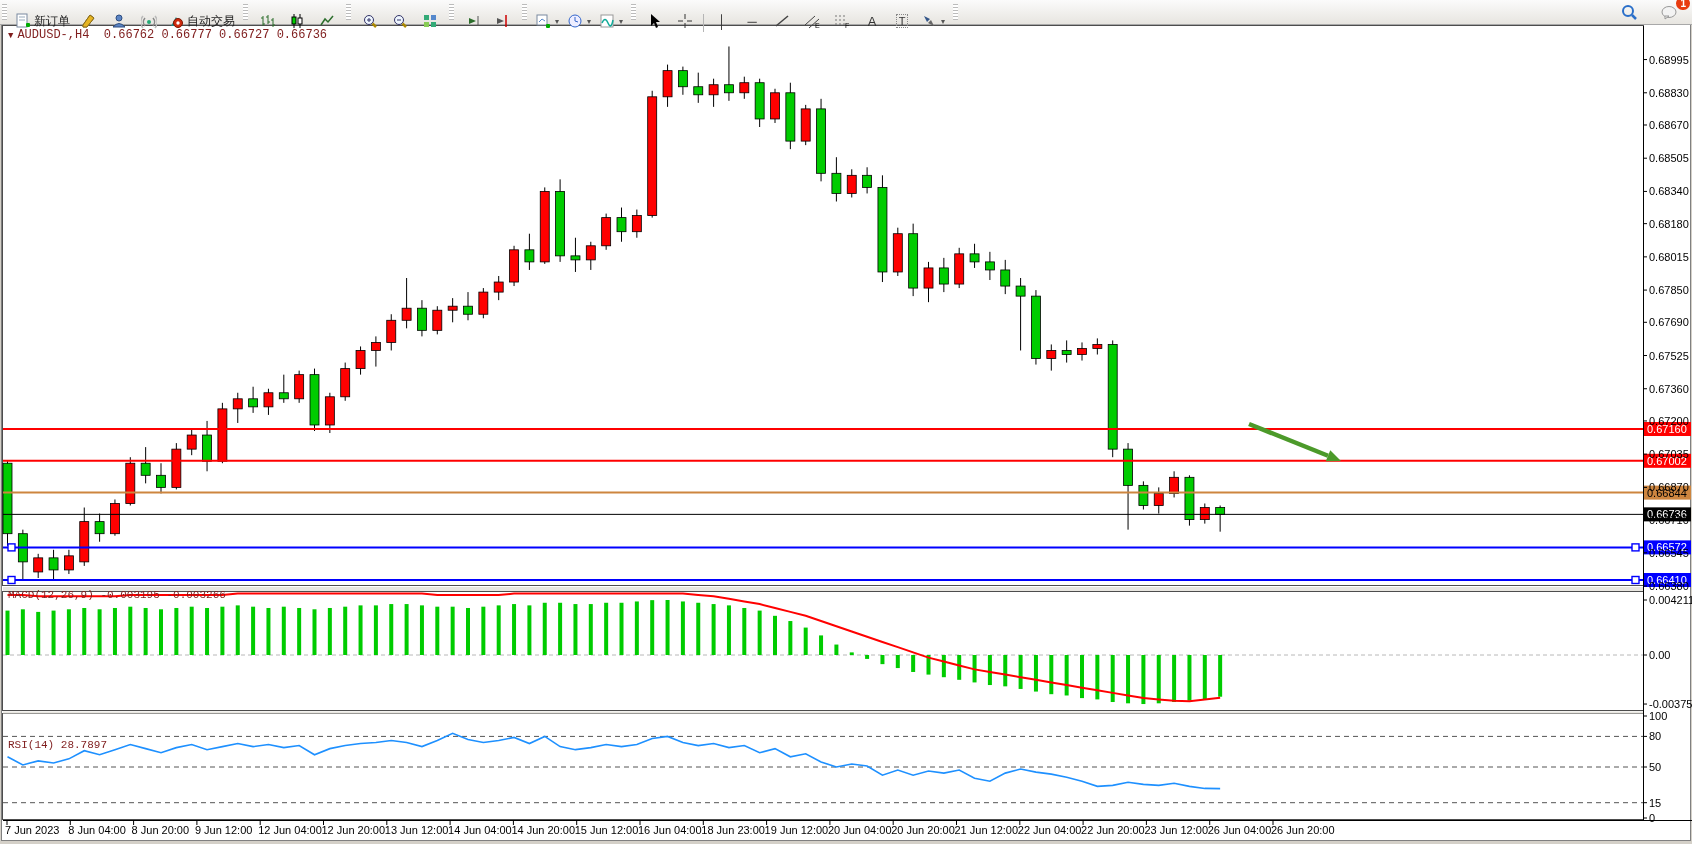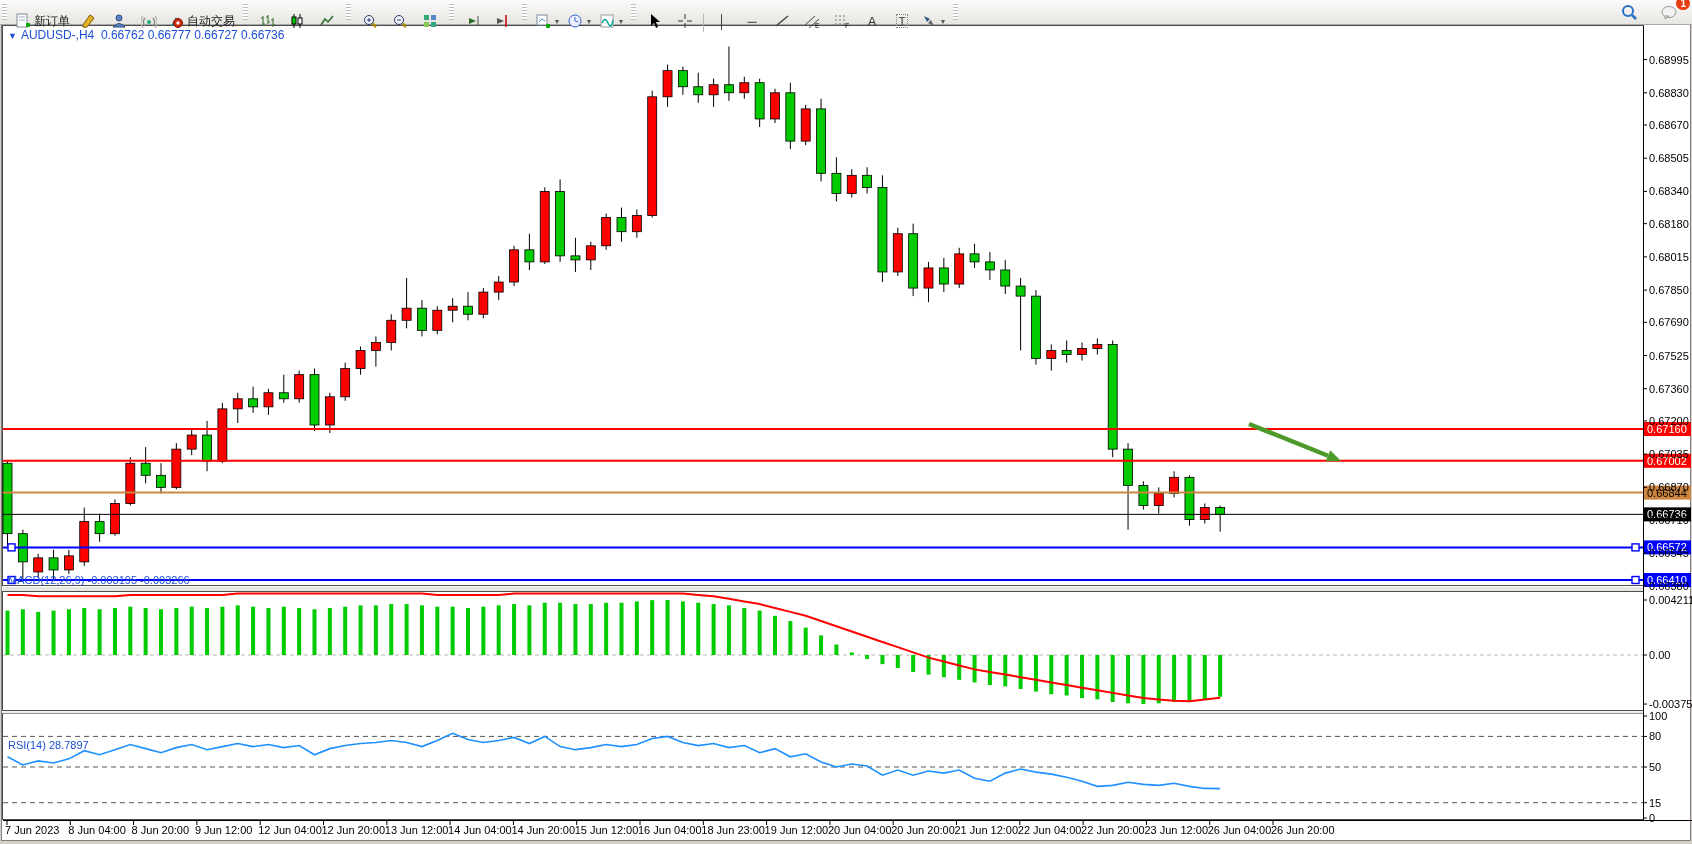--- a/index.html
+++ b/index.html
@@ -18,24 +18,24 @@
     cursor:default;gap:3px;}
   .tbtn svg{display:block;}
   .tf{font-size:11px;color:#333;min-width:26px;}
   .tf.active{background:#dedbd2;border:1px solid #979797;box-shadow:inset 0 1px 2px rgba(0,0,0,.25);}
   .caret{font-size:8px;color:#555;margin-left:1px;}
   .glyph{font-size:13px;color:#333;}
   #rightIcons{margin-left:auto;display:flex;align-items:center;padding-right:8px;gap:10px;}
   .badge{position:absolute;top:-5px;right:-7px;background:#e83b0f;color:#fff;
     border-radius:8px;font-size:10px;padding:0 4px;line-height:13px;font-weight:bold;}
   
-  .ovl{position:absolute;z-index:4;white-space:nowrap;color:#1d4ed8;}
+  .ovl{position:absolute;z-index:4;white-space:nowrap;color:#7f1d1d;font-family:Liberation Mono, monospace;}
   #hdr{left:8px;top:28px;font-size:12px;}
   #hdr .tri{font-size:9px;margin-right:4px;}
-  #macdLbl{left:8px;top:574px;font-size:11px;}
+  #macdLbl{left:8px;top:589px;font-size:11px;}
   #rsiLbl{left:8px;top:739px;font-size:11px;}
   svg#cv{position:absolute;left:0;top:0;z-index:1;}
 </style>
 </head>
 <body>
 
 <div id="stage">
 
   <div id="toolbar">
     <div class="grip"></div>

